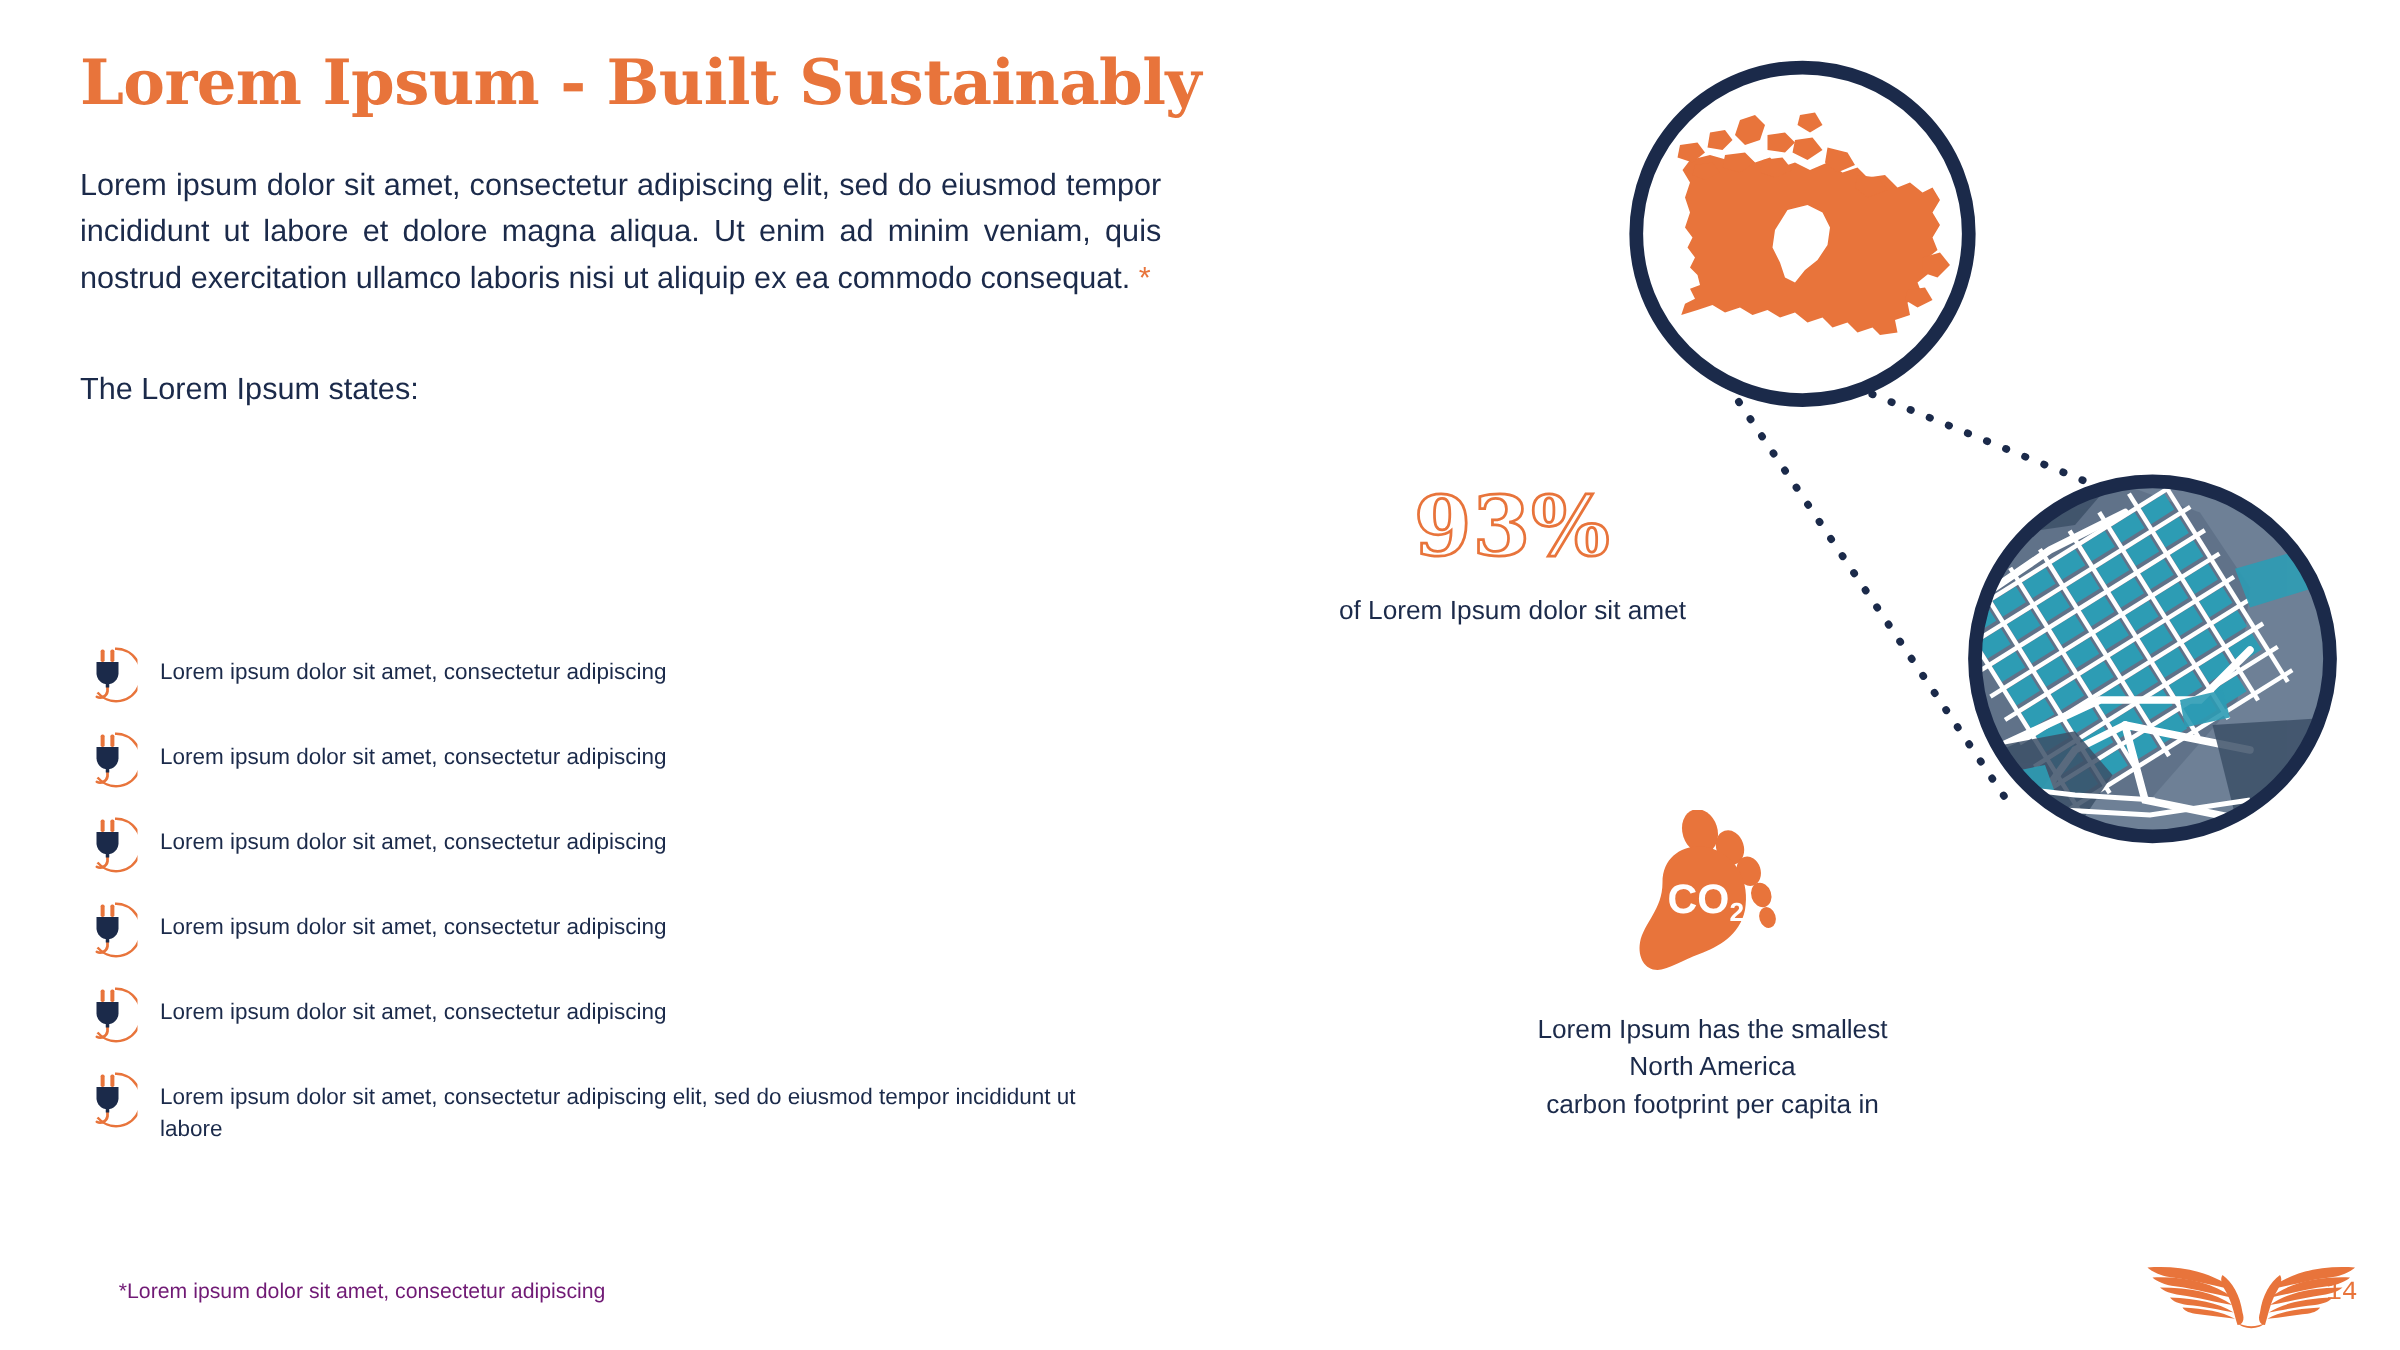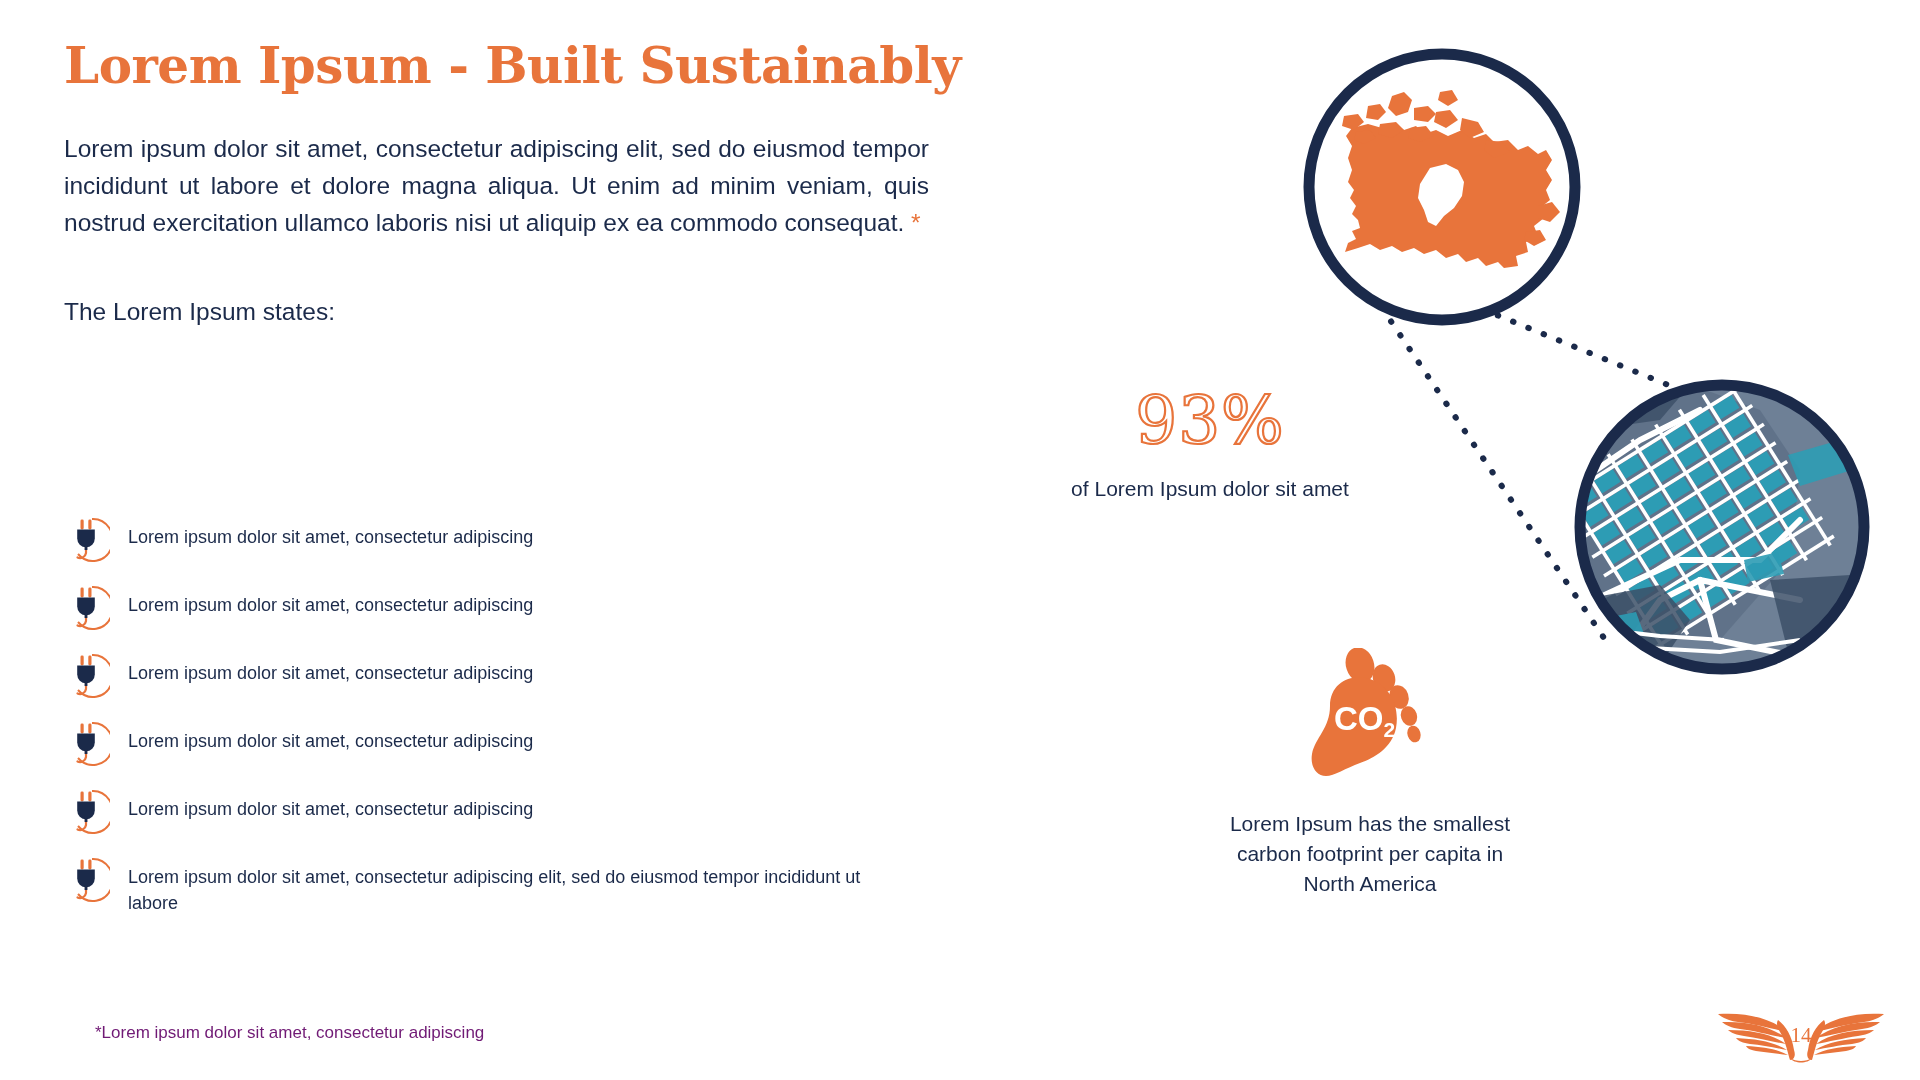--- a/index.html
+++ b/index.html
@@ -69,21 +69,21 @@
   
   .stat-block{
     position:absolute;
     left:1000px;
     top:388px;
     width:420px;
     text-align:center;
   }
   .stat-value{
     font-family:"DejaVu Serif","Liberation Serif",serif;
-    font-weight:400;
+    font-weight:700;
     font-size:66px;
     line-height:1;
     color:transparent;
     -webkit-text-stroke:2.2px #E8743B;
     letter-spacing:1px;
   }
   .stat-caption{
     margin-top:21px;
     font-size:21px;
     color:#1b2a4a;
@@ -123,24 +123,24 @@
     right:34px;
     bottom:16px;
     width:170px;
     height:62px;
   }
   .logo-wrap svg{ width:170px; height:62px; display:block; }
   .page-num{
     position:absolute;
     left:0; right:0;
     top:21px;
-    text-align:center;
+    text-align:right;
     font-size:21px;
     color:#E8743B;
-    font-family:Liberation Serif, serif;
+    font-family:Liberation Mono, monospace;
   }
 </style>
 </head>
 <body>
 
 <div class="slide">
 
   <div class="left-col">
 
     <h1 class="page-title">Lorem Ipsum - Built Sustainably</h1>
@@ -434,22 +434,22 @@
         C82 38 92 58 88 80
         C84 100 66 110 52 115
         C38 120 26 128 18 128
         C8 128 2 118 4 106
         C7 90 22 80 22 58 Z"></path>
 
       <text x="26" y="82" font-family="'Liberation Sans', sans-serif" font-size="33" font-weight="bold" fill="#ffffff">CO<tspan font-size="21" dy="7">2</tspan></text>
     </svg>
     <div class="co2-caption">
       <div>Lorem Ipsum has the smallest</div>
+      <div>North America</div>
       <div>carbon footprint per capita in</div>
-      <div>North America</div>
     </div>
   </div>
 
   <div class="footnote">*Lorem ipsum dolor sit amet, consectetur adipiscing</div>
 
   <div class="logo-wrap">
     <svg viewBox="0 0 170 62" xmlns="http://www.w3.org/2000/svg">
       <g fill="#E8743B">
 
         <path d="M2 12 C30 10 54 16 72 30 C60 28 40 22 22 20 C14 19 6 16 2 12 Z"></path>

